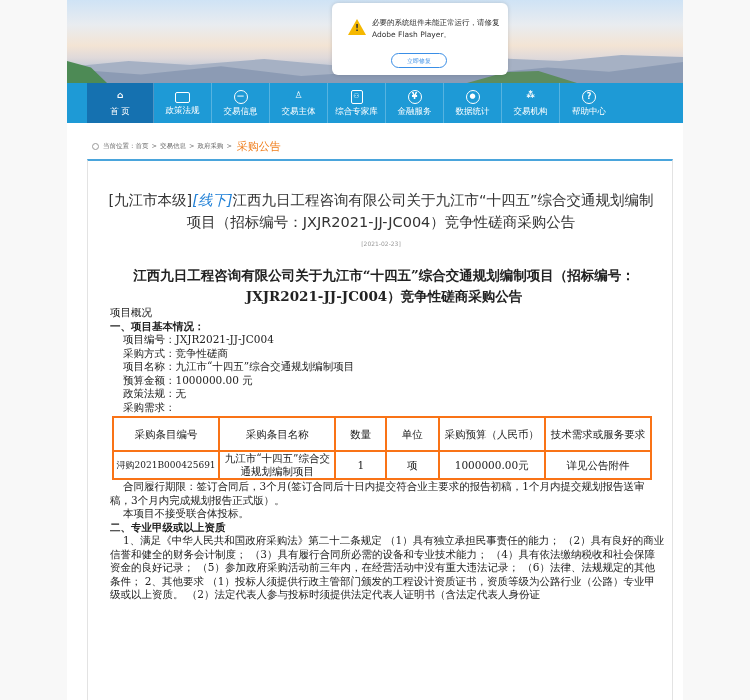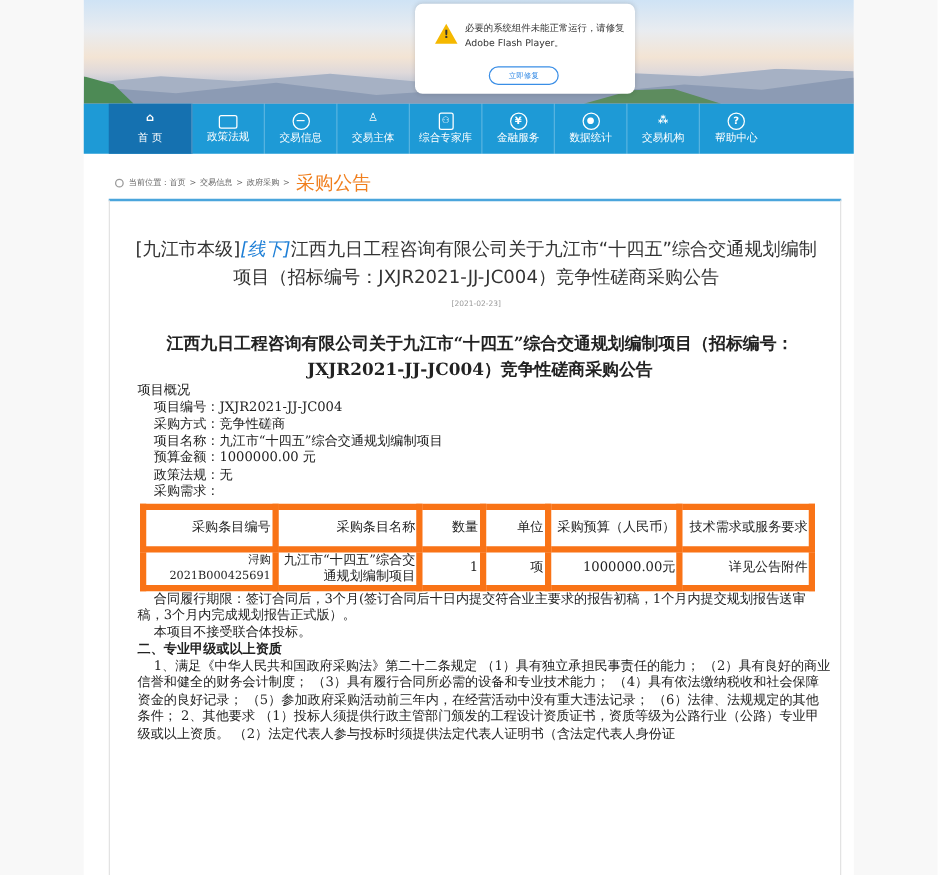--- a/index.html
+++ b/index.html
@@ -32,39 +32,39 @@
   .nav-item .ico { width: 14px; height: 14px; margin-bottom: 2px; position: relative; }
   .nav-item .lbl { font-size: 8.5px; line-height: 11px; white-space: nowrap; }
   .ico-circle { border: 1.3px solid #fff; border-radius: 50%; }
   .ico-box { border: 1.3px solid #fff; border-radius: 2px; }
   .ico-text { font-size: 9px; line-height: 11px; color: #fff; text-align: center; font-weight: bold; }
 
   
   .breadcrumb { position: absolute; left: 25px; top: 138px; height: 16px; display: flex; align-items: center; font-size: 6.5px; color: #666; }
   .bc-pin { width: 7px; height: 7px; border: 1px solid #999; border-radius: 50%; margin-right: 4px; }
   .bc-sep { margin: 0 3px; }
-  .bc-current { font-size: 15px; color: #f07f1e; margin-left: 2px; text-align: right; }
+  .bc-current { font-size: 11px; color: #f07f1e; margin-left: 2px; text-align: right; }
 
   
   .content { position: absolute; left: 20px; top: 159px; width: 586px; height: 560px; border: 1px solid #e3e3e3; border-top: 2px solid #4aa5dc; }
 
   .title { position: absolute; left: 15px; top: 28px; width: 556px; text-align: center; font-size: 14.5px; line-height: 22px; color: #333; }
   .title .tag-blue { color: #1e7fd6; font-style: italic; }
   .date { position: absolute; left: 0; top: 79px; width: 586px; text-align: center; font-size: 6px; color: #999; }
 
   .doc-title { position: absolute; left: 18px; top: 104px; width: 556px; text-align: center; font-family: "DejaVu Serif", "Liberation Serif", serif; font-weight: bold; font-size: 13.5px; line-height: 21px; color: #222; }
 
   .body-text { position: absolute; left: 22px; top: 145px; width: 555px; font-family: "DejaVu Serif", "Liberation Serif", serif; font-size: 10.5px; line-height: 13.5px; color: #222; }
   .body-text p { margin: 0; }
   .indent { text-indent: 13px; }
   .kv { padding-left: 13px; }
   .section { font-weight: bold; }
 
   table.items { border-collapse: collapse; margin: 2px 0 0 2px; width: 540px; font-size: 10.5px; line-height: 13px; }
-  table.items td, table.items th { border: 5px solid #f97316; text-align: right; font-weight: normal; padding: 0 1px; }
+  table.items td, table.items th { border: 2px solid #f97316; text-align: center; font-weight: normal; padding: 0 1px; }
   table.items th { height: 34px; }
   table.items td { height: 28px; }
   .small-id { font-size: 9px; }
 </style>
 </head>
 <body>
 
 <div class="page">
 
   <div class="banner">
@@ -137,20 +137,21 @@
   <div class="content">
     <div class="title">
       <span>[九江市本级]</span><span class="tag-blue">[线下]</span><span>江西九日工程咨询有限公司关于九江市“十四五”综合交通规划编制项目（招标编号：JXJR2021-JJ-JC004）竞争性磋商采购公告</span>
     </div>
     <div class="date">[2021-02-23]</div>
 
     <div class="doc-title">江西九日工程咨询有限公司关于九江市“十四五”综合交通规划编制项目（招标编号：JXJR2021-JJ-JC004）竞争性磋商采购公告</div>
 
     <div class="body-text">
       <p>项目概况</p>
+      <p class="section">一、项目基本情况：</p>
 
       <p class="kv"><span>项目编号：</span><span>JXJR2021-JJ-JC004</span></p>
       <p class="kv"><span>采购方式：</span><span>竞争性磋商</span></p>
       <p class="kv"><span>项目名称：</span><span>九江市“十四五”综合交通规划编制项目</span></p>
       <p class="kv"><span>预算金额：</span><span>1000000.00 元</span></p>
       <p class="kv"><span>政策法规：</span><span>无</span></p>
       <p class="kv"><span>采购需求：</span><span></span></p>
 
       <table class="items">
         <tbody>

